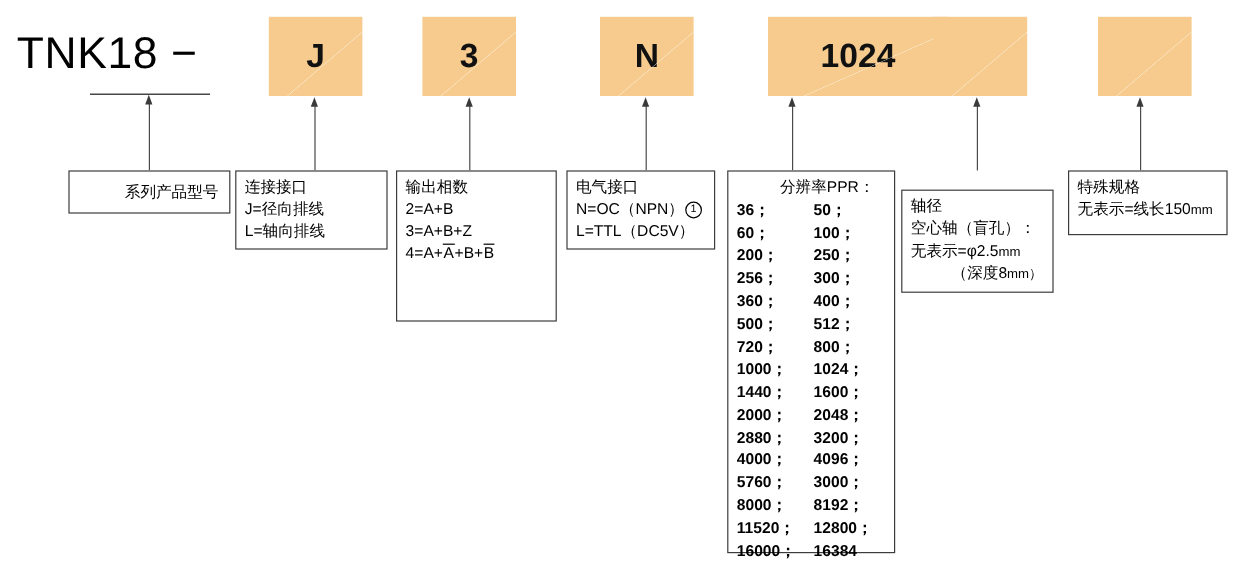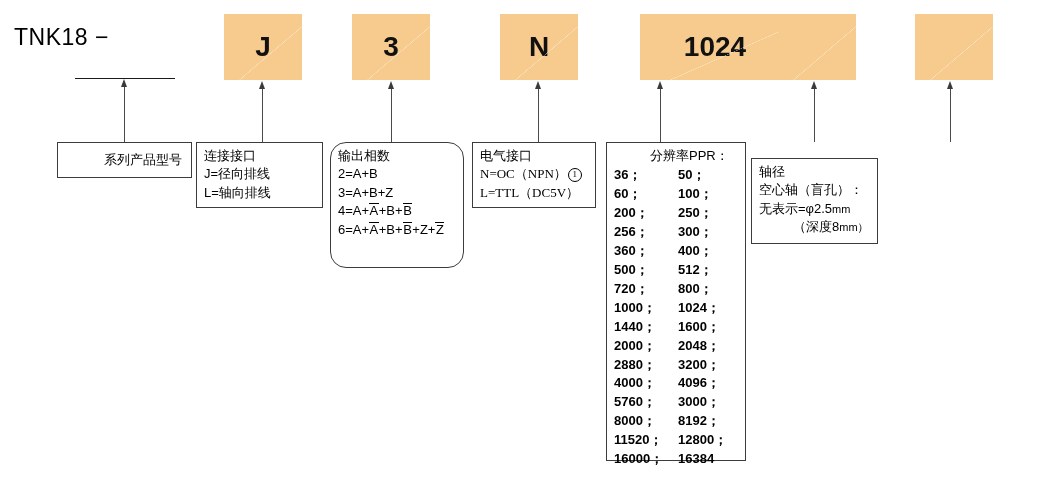--- a/index.html
+++ b/index.html
@@ -1,21 +1,21 @@
 <!DOCTYPE html>
 <html><head>
 <meta charset="utf-8">
 <style>
   html,body{margin:0;padding:0;background:#ffffff;}
   body{width:1048px;height:479px;position:relative;overflow:hidden;
        font-family:"Liberation Sans","DejaVu Sans",sans-serif;color:#000;}
   #stage{position:absolute;inset:0;}
 
   
-  .model-text{position:absolute;font-size:23px;font-weight:400;letter-spacing:.5px;
+  .model-text{position:absolute;font-size:37px;font-weight:400;letter-spacing:.5px;
               white-space:nowrap;line-height:1;}
   .model-underline{position:absolute;background:#1a1a1a;height:1px;}
 
   .tile{position:absolute;background:#f6cb8d;display:flex;align-items:center;
         justify-content:center;font-size:28px;font-weight:700;color:#111;
         line-height:1;overflow:hidden;}
   .tile::after{content:"";position:absolute;left:-10%;top:-10%;width:140%;height:140%;
        background:linear-gradient(to bottom right,rgba(255,255,255,0) calc(50% - 0.5px),
        rgba(255,255,255,.55) 50%,rgba(255,255,255,0) calc(50% + 0.5px));pointer-events:none;}
 
@@ -81,29 +81,28 @@
   <div class="dbox center-title" style="left:57px;top:142px;width:135px;height:36px;padding-left:46px;">
     <div class="ln">系列产品型号</div>
   </div>
 
   <div class="dbox" style="left:196px;top:142px;width:127px;height:66px;">
     <div class="ln">连接接口</div>
     <div class="ln">J=径向排线</div>
     <div class="ln">L=轴向排线</div>
   </div>
 
-  <div class="dbox" style="left:330px;top:142px;width:134px;height:126px;border-radius:16px;">
+  <div class="dbox" style="left:330px;top:142px;width:134px;height:126px;">
     <div class="ln">输出相数</div>
     <div class="ln">2=A+B</div>
     <div class="ln">3=A+B+Z</div>
     <div class="ln"><span>4=A+</span><span class="ovl">A</span><span>+B+</span><span class="ovl">B</span></div>
-    <div class="ln"><span>6=A+</span><span class="ovl">A</span><span>+B+</span><span class="ovl">B</span><span>+Z+</span><span class="ovl">Z</span></div>
   </div>
 
-  <div class="dbox" style="left:472px;top:142px;width:124px;height:66px;font-family:Liberation Serif, serif;">
+  <div class="dbox" style="left:472px;top:142px;width:124px;height:66px;">
     <div class="ln">电气接口</div>
     <div class="ln"><span>N=OC（NPN）</span><span class="circled">1</span></div>
     <div class="ln">L=TTL（DC5V）</div>
   </div>
 
   <div class="dbox" style="left:606px;top:142px;width:140px;height:319px;">
     <div class="ppr-title">分辨率PPR：</div>
     <div class="ppr-grid" id="ppr-grid">
         <span>36；</span>
         <span>50；</span>
@@ -140,14 +139,18 @@
       </div>
   </div>
 
   <div class="dbox" style="left:751px;top:158px;width:127px;height:86px;">
     <div class="ln">轴径</div>
     <div class="ln">空心轴（盲孔）：</div>
     <div class="ln"><span>无表示=φ2.5</span><span class="sm">mm</span></div>
     <div class="ln indent"><span>（深度</span><span>8</span><span class="sm">mm）</span></div>
   </div>
 
+  <div class="dbox" style="left:890px;top:142px;width:133px;height:54px;">
+    <div class="ln">特殊规格</div>
+    <div class="ln"><span>无表示=线长150</span><span class="sm">mm</span></div>
+  </div>
 
 </div>
 
 </body></html>

